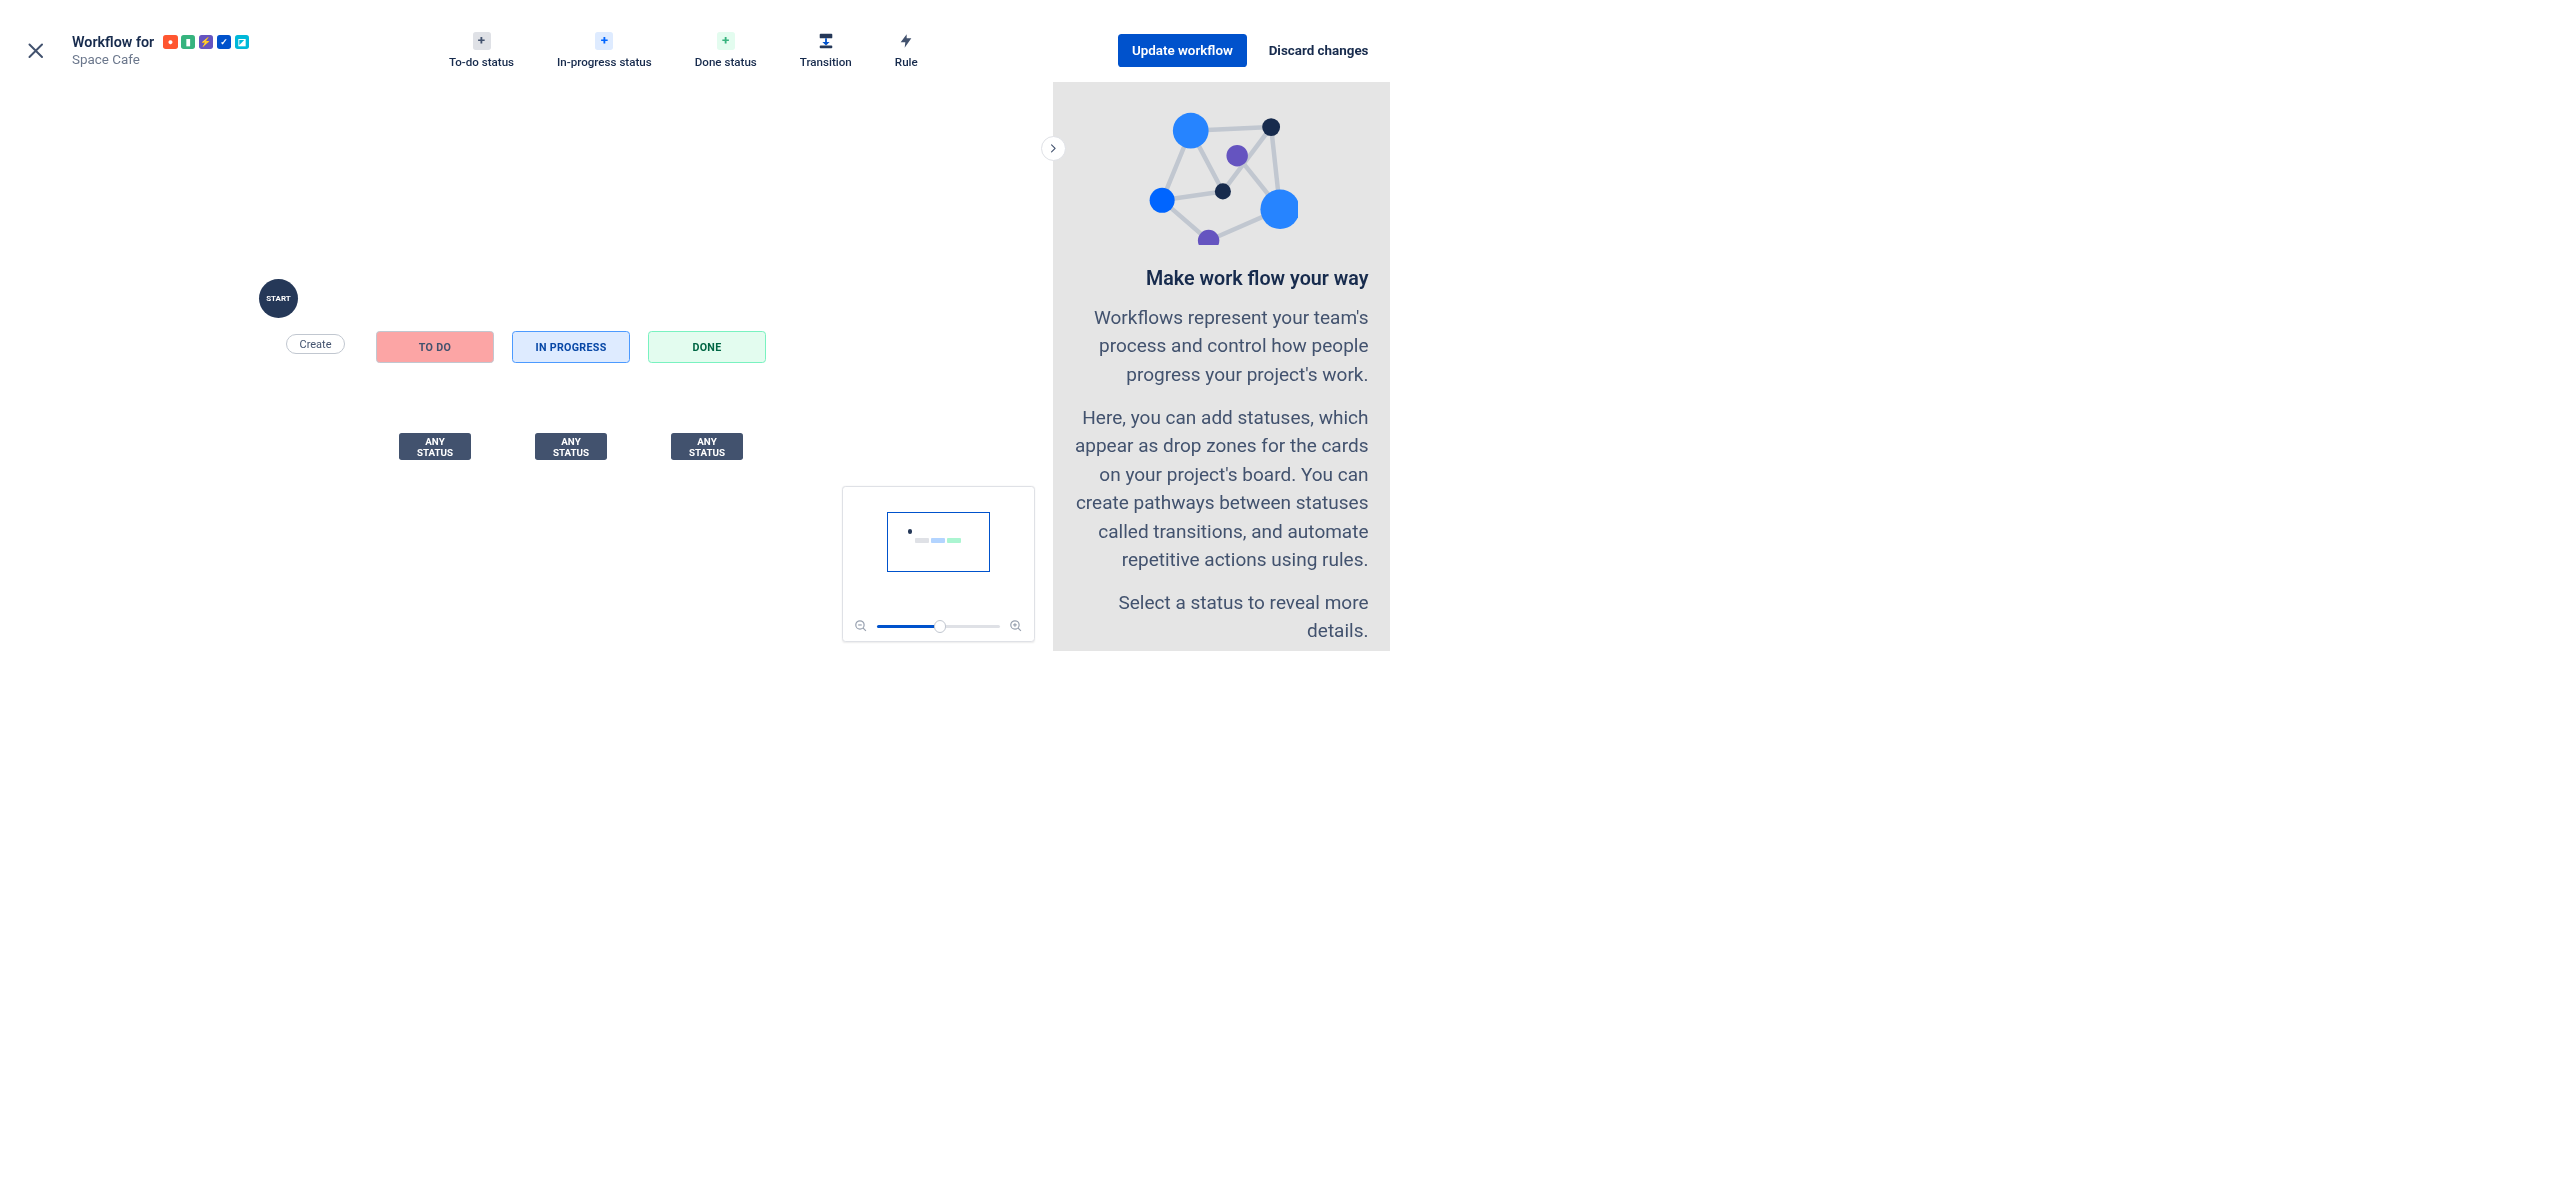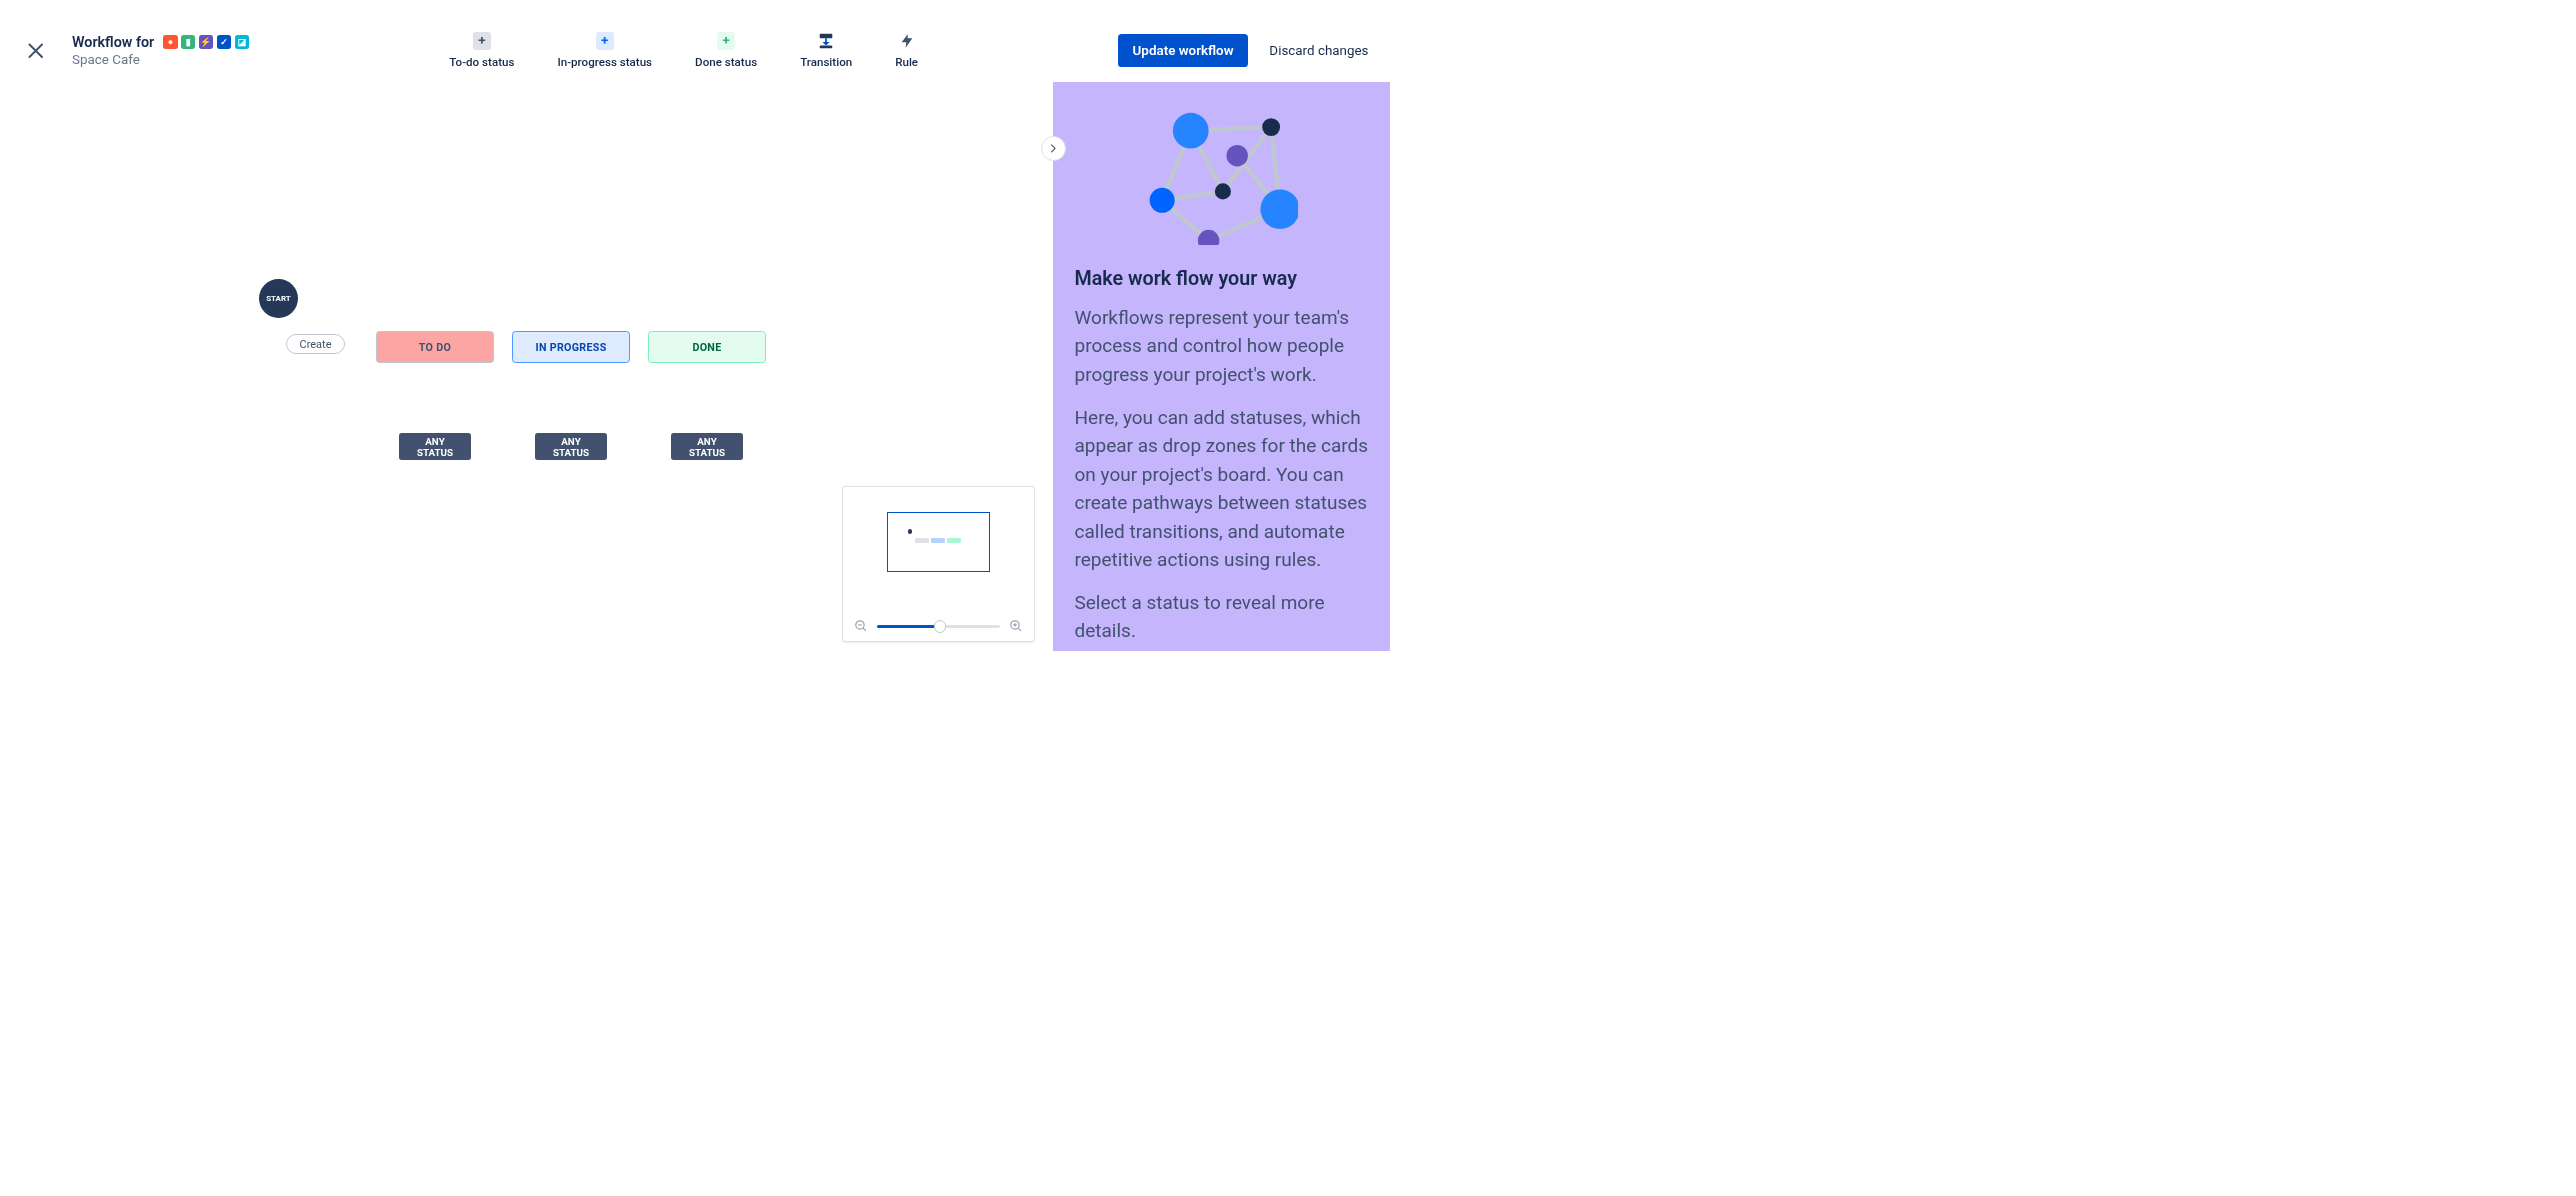--- a/index.html
+++ b/index.html
@@ -36,26 +36,26 @@
   .i-red{background:#FF5630;} .i-green{background:#36B37E;} .i-purple{background:#6554C0;} .i-blue{background:#0052CC;} .i-lightblue{background:#00B8D9;}
 
   .toolbar { flex:1; display:flex; justify-content:center; gap:43px; }
   .tool-item { display:flex; flex-direction:column; align-items:center; gap:5.4px; cursor:pointer; color:#172B4D; font-size:11.6px; font-weight:500;}
   .tool-icon { width:18px; height:18px; border-radius:2.7px; display:flex; align-items:center; justify-content:center; font-size:13.4px; font-weight:700; }
   .ti-grey{background:#DFE1E6;color:#42526E;} .ti-blue{background:#DEEBFF;color:#0065FF;} .ti-green{background:#E3FCEF;color:#36B37E;}
   .ti-trans{color:#0052CC;} .ti-rule{color:#42526E;}
 
   .actions { display:flex; align-items:center; gap:21.5px; }
   .btn-primary { background:#0052CC; color:#fff; font-weight:600; padding:9px 14.3px; border-radius:3.6px; cursor:pointer; font-size:13.4px; }
-  .btn-secondary { color:#172B4D; font-weight:400; cursor:pointer; font-size:13.4px;}
+  .btn-secondary { color:#172B4D; font-weight:700; cursor:pointer; font-size:13.4px;}
 
   
   .main { display:flex; position:absolute; top:82px; bottom:0; left:0; right:0;}
   .canvas-area { flex:1; position:relative; background:#fff;}
-  .side-panel { width:337px; background:#c4b5fd; padding:29px 21.5px; text-align:left; position:relative;}
+  .side-panel { width:337px; background:#e5e5e5; padding:29px 21.5px; text-align:right; position:relative;}
   .side-toggle {
     position:absolute; left:-12.5px; top:54px;
     width:25px; height:25px; border-radius:50%; background:#fff;
     border:0.9px solid #DFE1E6; display:flex; align-items:center; justify-content:center;
     cursor:pointer; z-index:5;
   }
   .side-title { font-size:19.7px; font-weight:600; margin:21.5px 0 14.3px; color:#172B4D;}
   .side-text { font-size:19px; color:#42526E; line-height:1.5; margin-bottom:14.3px;margin-top:12px;}
   .learn-link { color:#0052CC; font-weight:500; cursor:pointer; font-size:13.4px;}
   .start-node {

